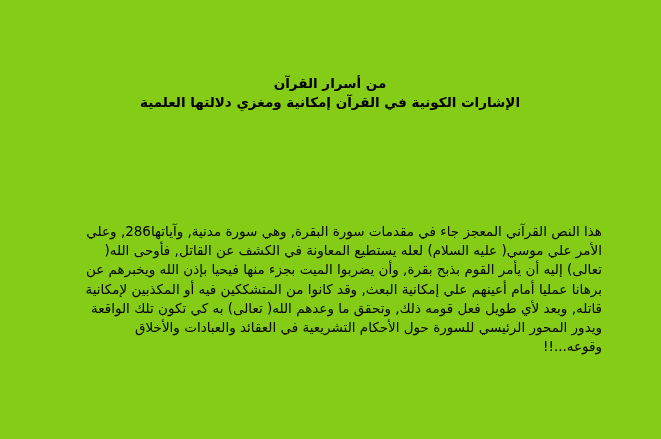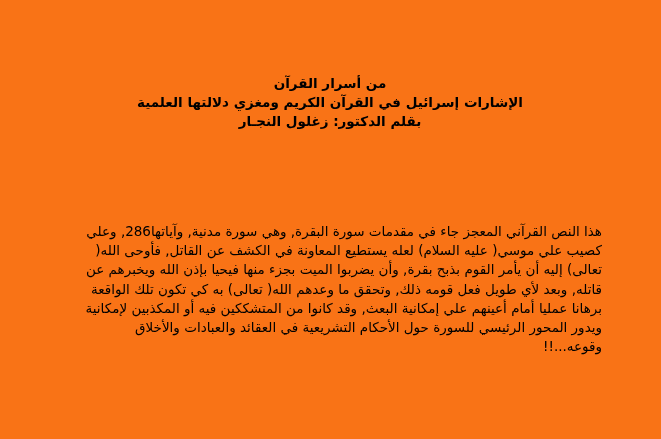--- a/index.html
+++ b/index.html
@@ -13,21 +13,21 @@
       position: relative;
       overflow: hidden;
       color: #000000;
       font-family: "DejaVu Sans", "Liberation Sans", sans-serif;
     }
     .page {
       position: absolute;
       left: 0; top: 0;
       width: 661px;
       height: 439px;
-      background: #f97316;
+      background: #84cc16;
     }
     .title-block {
       position: absolute;
       left: 60px;
       width: 540px;
       top: 74px;
       direction: rtl;
       text-align: center;
       font-weight: bold;
       font-size: 13.5px;
@@ -51,27 +51,26 @@
       white-space: nowrap;
     }
   </style>
 </head>
 <body>
 
 <div class="page">
 
   <div class="title-block">
     <span class="title-line">من أسرار القرآن</span>
-    <span class="title-line">الإشارات إسرائيل في القرآن الكريم ومغزي دلالتها العلمية</span>
-    <span class="title-line">بقلم الدكتور: زغلول النجـار</span>
+    <span class="title-line">الإشارات الكونية في القرآن إمكانية ومغزي دلالتها العلمية</span>
   </div>
 
   <div class="body-block">
     <span class="body-line">هذا النص القرآني المعجز جاء في مقدمات سورة البقرة, وهي سورة مدنية, وآياتها286, وعلي</span>
-    <span class="body-line">كصيب علي موسي( عليه السلام) لعله يستطيع المعاونة في الكشف عن القاتل, فأوحى الله(</span>
+    <span class="body-line">الأمر علي موسي( عليه السلام) لعله يستطيع المعاونة في الكشف عن القاتل, فأوحى الله(</span>
     <span class="body-line">تعالى) إليه أن يأمر القوم بذبح بقرة, وأن يضربوا الميت بجزء منها فيحيا بإذن الله ويخبرهم عن</span>
+    <span class="body-line">برهانا عمليا أمام أعينهم علي إمكانية البعث, وقد كانوا من المتشككين فيه أو المكذبين لإمكانية</span>
     <span class="body-line">قاتله, وبعد لأي طويل فعل قومه ذلك, وتحقق ما وعدهم الله( تعالى) به كي تكون تلك الواقعة</span>
-    <span class="body-line">برهانا عمليا أمام أعينهم علي إمكانية البعث, وقد كانوا من المتشككين فيه أو المكذبين لإمكانية</span>
     <span class="body-line">ويدور المحور الرئيسي للسورة حول الأحكام التشريعية في العقائد والعبادات والأخلاق</span>
     <span class="body-line">وقوعه...!!</span>
   </div>
 
 </div>
 
 </body></html>

